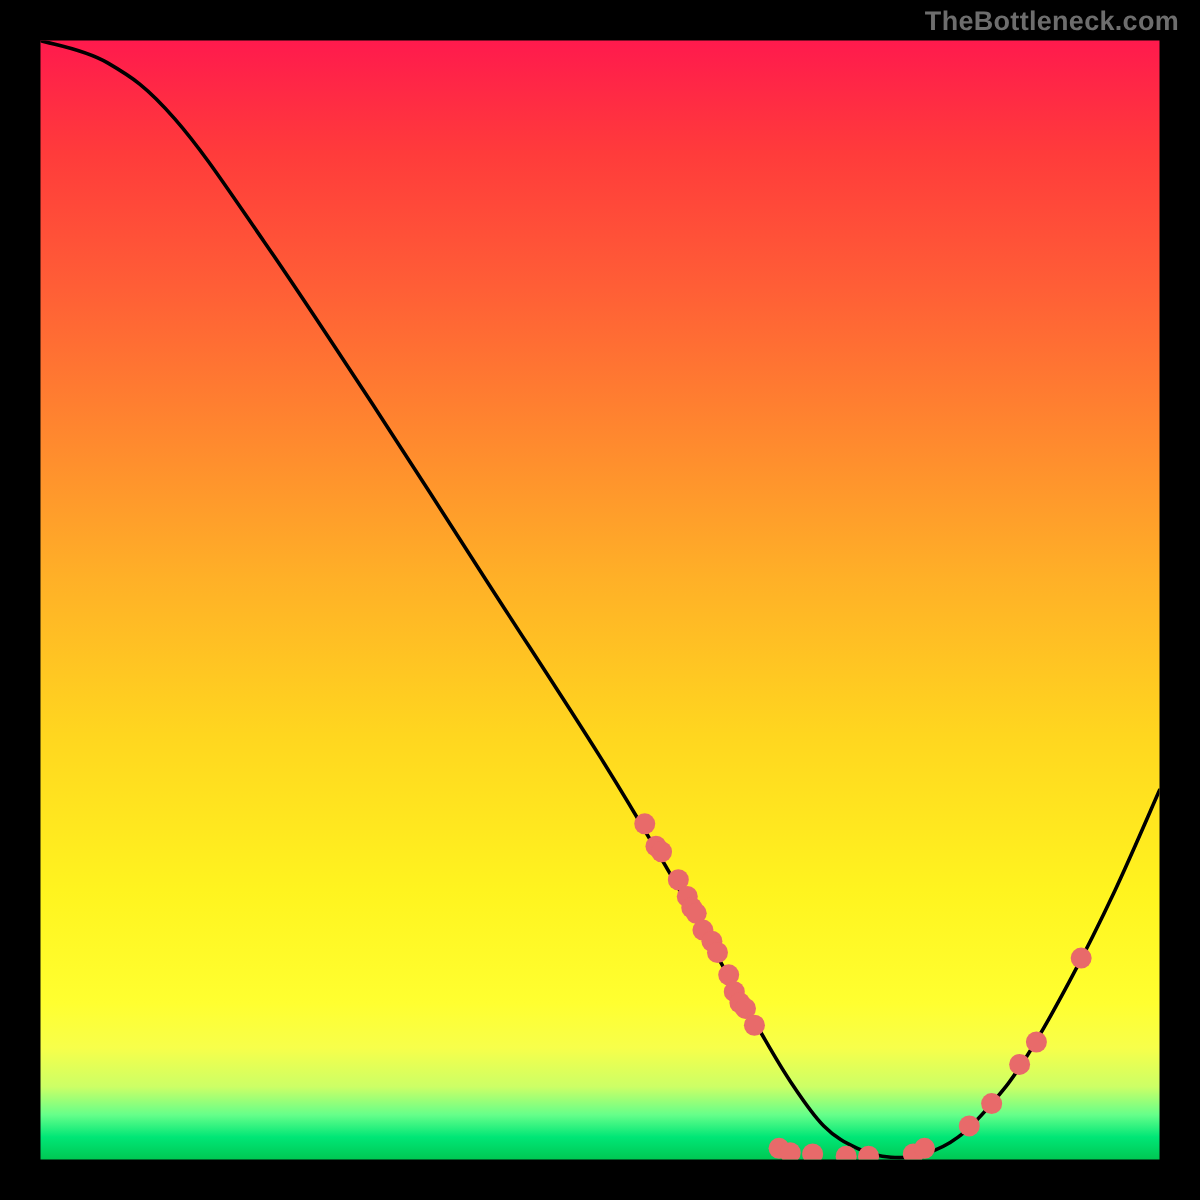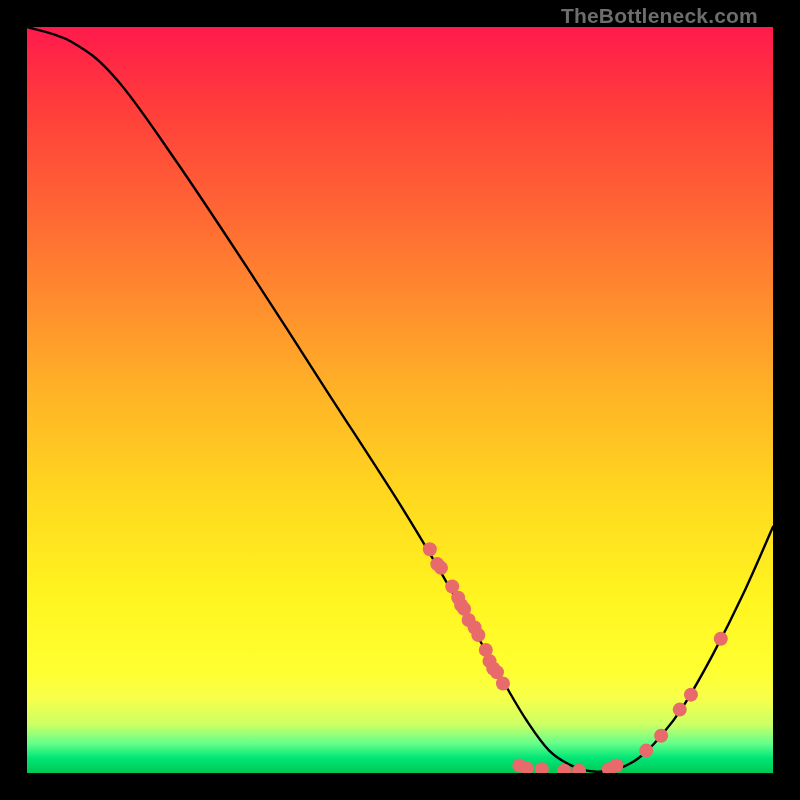--- a/index.html
+++ b/index.html
@@ -29,23 +29,23 @@
       #f7ff4a 90%,
       #ccff66 93.5%,
       #66ff8a 96%,
       #00e676 98%,
       #00c853 100%
     );
   }
   .attribution {
     position: absolute;
     top: 4px;
-    right: 42px;
+    right: 14px;
     color: #6d6d6d;
-    font-size: 21px;
+    font-size: 18px;
     font-weight: 600;
     letter-spacing: 0.2px;
   }
   svg {
     position: absolute;
     left: 0;
     top: 0;
   }
 </style>
 </head>

